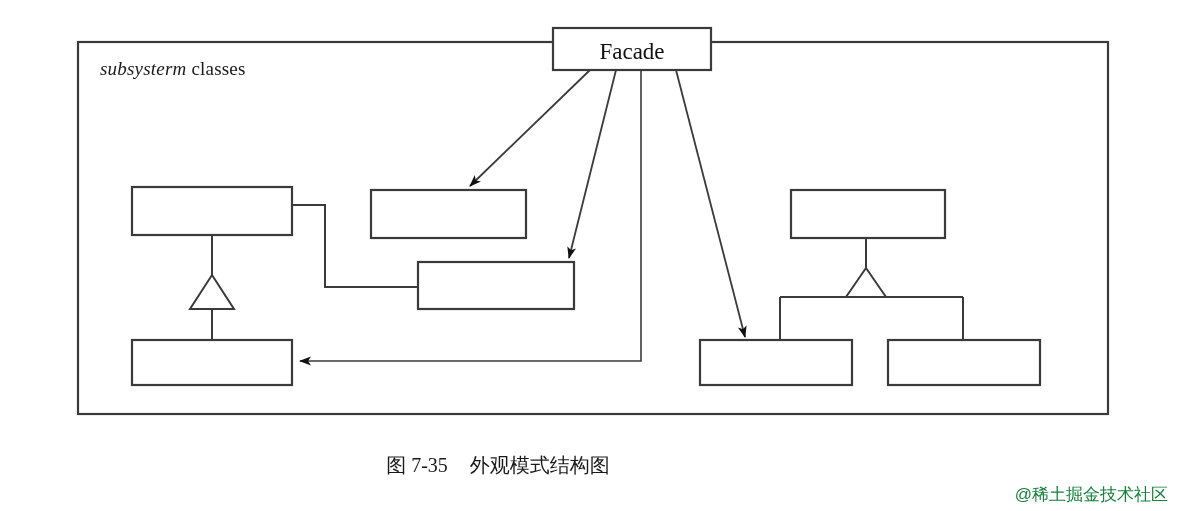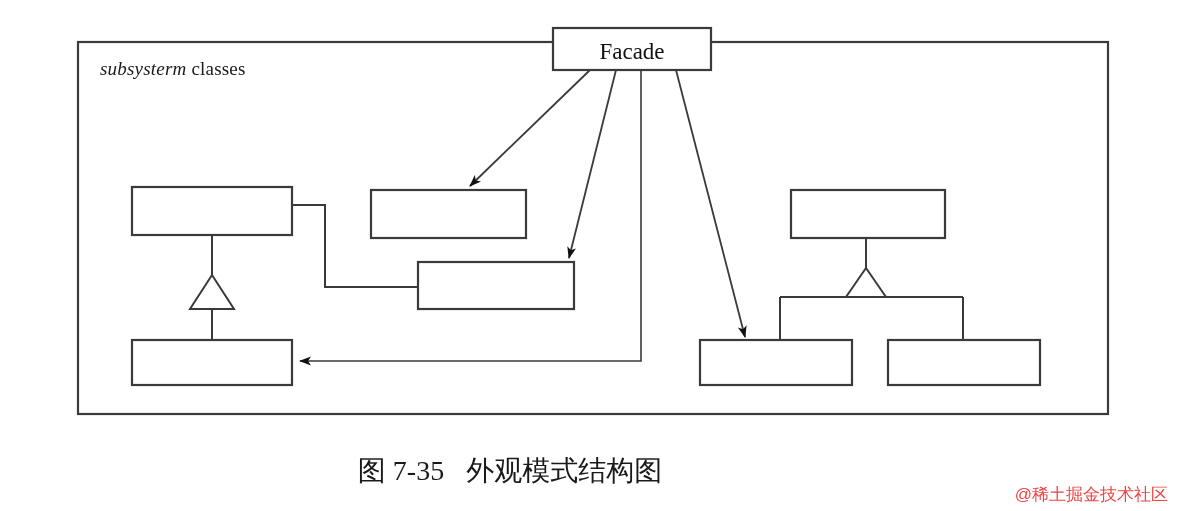--- a/index.html
+++ b/index.html
@@ -59,35 +59,34 @@
     font-size: 23px;
     color: #111111;
     border-radius: 9px;
   }
   .figure-caption {
     position: absolute;
     left: 0;
     top: 452px;
     width: 996px;
     text-align: center;
-    font-size: 28px;
+    font-size: 20px;
     color: #1a1a1a;
     font-family: "Liberation Serif", "DejaVu Serif", serif;
-    margin-left: 12px;
   }
   .figure-caption .gap {
     display: inline-block;
     width: 22px;
   }
   .watermark {
     position: absolute;
     right: 16px;
     top: 483px;
     font-size: 17px;
-    color: #ef4444;
+    color: #15803d;
     font-family: "Liberation Sans", sans-serif;
     white-space: nowrap;
   }
 </style>
 </head>
 <body>
 
 <div id="figure-root">
 
   <svg class="svg-layer" width="1184" height="511" viewBox="0 0 1184 511">

